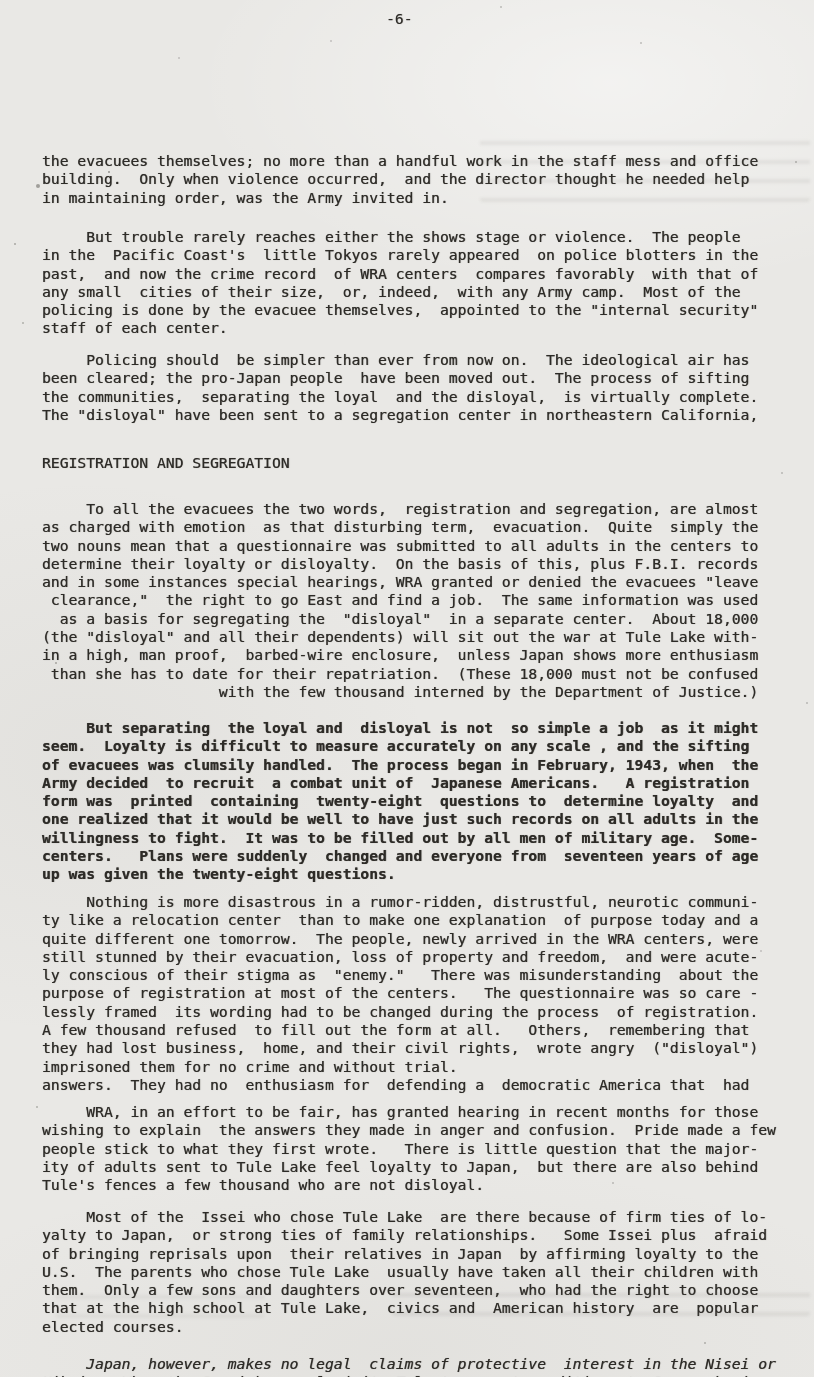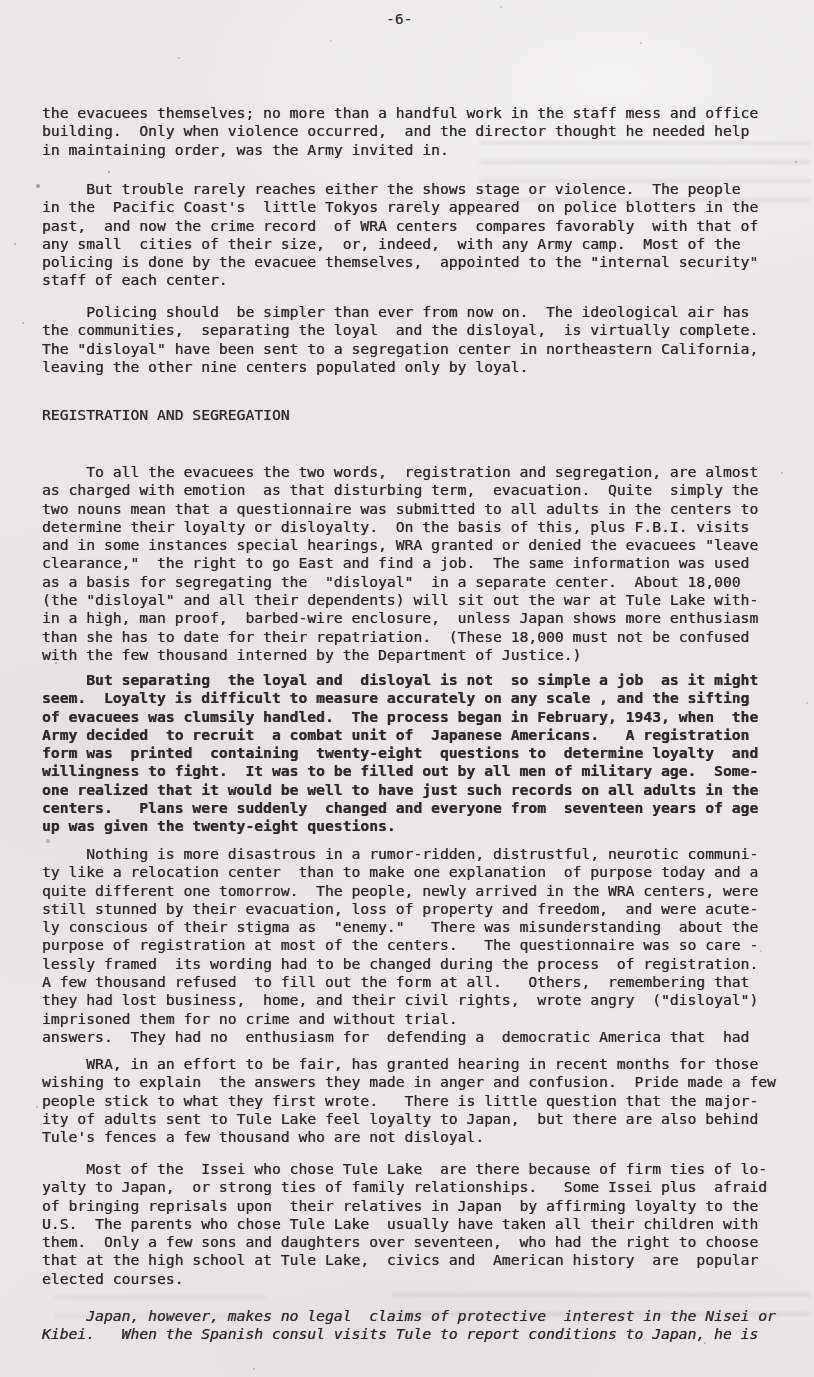--- a/index.html
+++ b/index.html
@@ -8,21 +8,21 @@
     width:814px;height:1377px;
     margin:0 auto;
     overflow:hidden;
     background:
       radial-gradient(ellipse 600px 300px at 75% 6%, rgba(255,255,255,0.45), rgba(255,255,255,0) 70%),
       radial-gradient(ellipse 500px 400px at 10% 55%, rgba(140,138,130,0.07), rgba(140,138,130,0) 70%),
       radial-gradient(ellipse 700px 250px at 50% 98%, rgba(150,148,140,0.08), rgba(150,148,140,0) 75%),
       #e9e8e5;
     font-family:"DejaVu Sans Mono", monospace;
   }
-  .text-layer{position:absolute;inset:0;}
+  .text-layer{position:absolute;inset:0;margin-top:48px;}
   .block{
     position:absolute;
     left:42px;
     filter:blur(0.3px);
   }
   .line{
     white-space:pre;
     font-size:14.7px;
     line-height:18.3px;
     color:#2d2b27;
@@ -88,48 +88,48 @@
       <div class="block" style="top: 180px;">
         <div class="line">     But trouble rarely reaches either the shows stage or violence.  The people</div>
         <div class="line">in the  Pacific Coast's  little Tokyos rarely appeared  on police blotters in the</div>
         <div class="line">past,  and now the crime record  of WRA centers  compares favorably  with that of</div>
         <div class="line">any small  cities of their size,  or, indeed,  with any Army camp.  Most of the</div>
         <div class="line">policing is done by the evacuee themselves,  appointed to the "internal security"</div>
         <div class="line">staff of each center.</div>
       </div>
       <div class="block" style="top: 303px;">
         <div class="line">     Policing should  be simpler than ever from now on.  The ideological air has</div>
+        <div class="line">been cleared; the pro-Japan people  have been moved out.  The process of sifting</div>
         <div class="line">the communities,  separating the loyal  and the disloyal,  is virtually complete.</div>
         <div class="line">The "disloyal" have been sent to a segregation center in northeastern California,</div>
-        <div class="line">leaving the other nine centers populated only by loyal.</div>
       </div>
       <div class="block heading" style="top: 406px;">
         <div class="line">REGISTRATION AND SEGREGATION</div>
       </div>
-      <div class="block" style="top: 463px;">
+      <div class="block" style="top: 452px; text-align: right;">
         <div class="line">     To all the evacuees the two words,  registration and segregation, are almost</div>
         <div class="line">as charged with emotion  as that disturbing term,  evacuation.  Quite  simply the</div>
         <div class="line">two nouns mean that a questionnaire was submitted to all adults in the centers to</div>
-        <div class="line">determine their loyalty or disloyalty.  On the basis of this, plus F.B.I. visits</div>
+        <div class="line">determine their loyalty or disloyalty.  On the basis of this, plus F.B.I. records</div>
         <div class="line">and in some instances special hearings, WRA granted or denied the evacuees "leave</div>
         <div class="line">clearance,"  the right to go East and find a job.  The same information was used</div>
         <div class="line">as a basis for segregating the  "disloyal"  in a separate center.  About 18,000</div>
         <div class="line">(the "disloyal" and all their dependents) will sit out the war at Tule Lake with-</div>
         <div class="line">in a high, man proof,  barbed-wire enclosure,  unless Japan shows more enthusiasm</div>
         <div class="line">than she has to date for their repatriation.  (These 18,000 must not be confused</div>
         <div class="line">with the few thousand interned by the Department of Justice.)</div>
       </div>
       <div class="block" style="top: 671px; font-weight: bold;">
         <div class="line">     But separating  the loyal and  disloyal is not  so simple a job  as it might</div>
         <div class="line">seem.  Loyalty is difficult to measure accurately on any scale , and the sifting</div>
         <div class="line">of evacuees was clumsily handled.  The process began in February, 1943, when  the</div>
         <div class="line">Army decided  to recruit  a combat unit of  Japanese Americans.   A registration</div>
         <div class="line">form was  printed  containing  twenty-eight  questions to  determine loyalty  and</div>
+        <div class="line">one realized that it would be well to have just such records on all adults in the</div>
         <div class="line">willingness to fight.  It was to be filled out by all men of military age.  Some-</div>
-        <div class="line">one realized that it would be well to have just such records on all adults in the</div>
         <div class="line">centers.   Plans were suddenly  changed and everyone from  seventeen years of age</div>
         <div class="line">up was given the twenty-eight questions.</div>
       </div>
       <div class="block" style="top: 845px;">
         <div class="line">     Nothing is more disastrous in a rumor-ridden, distrustful, neurotic communi-</div>
         <div class="line">ty like a relocation center  than to make one explanation  of purpose today and a</div>
         <div class="line">quite different one tomorrow.  The people, newly arrived in the WRA centers, were</div>
         <div class="line">still stunned by their evacuation, loss of property and freedom,  and were acute-</div>
         <div class="line">ly conscious of their stigma as  "enemy."   There was misunderstanding  about the</div>
         <div class="line">purpose of registration at most of the centers.   The questionnaire was so care -</div>

